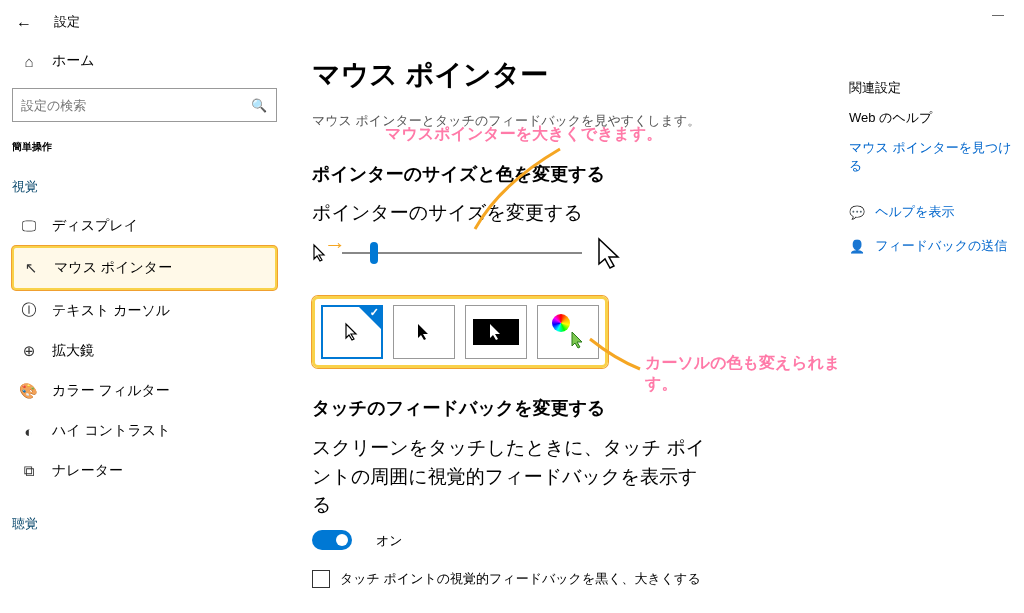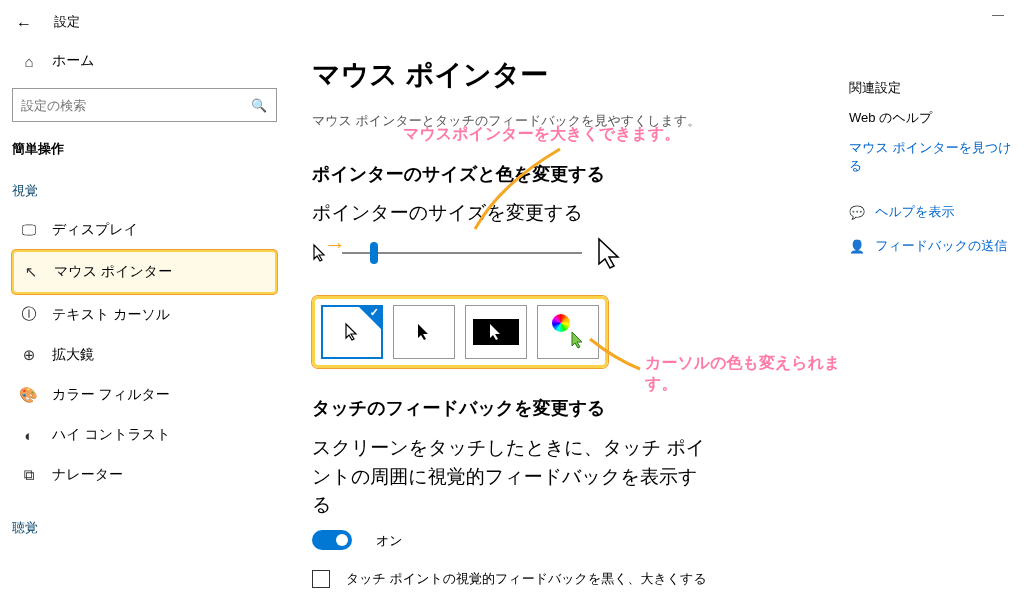--- a/index.html
+++ b/index.html
@@ -7,21 +7,21 @@
 .titlebar { height:44px; display:flex; align-items:center; padding:0 16px; gap:22px; }
 .titlebar .back { font-size:16px; cursor:pointer; }
 .titlebar .title { font-size:13px; }
 .win-ctrl { position:absolute; top:8px; right:20px; display:flex; gap:20px; font-size:12px; color:#555;}
 .container { display:flex; height:calc(100% - 44px); }
 .sidebar { width:290px; padding:0 12px; border-right:1px solid transparent; }
 .home { display:flex; align-items:center; gap:14px; padding:8px 8px; font-size:14px; }
 .search-wrap { margin:10px 0 18px 0; border:1px solid #999; height:34px; display:flex; align-items:center; padding:0 8px; }
 .search-wrap input { border:none; outline:none; flex:1; font-size:13px; background:transparent;}
 .search-icon { font-size:13px; color:#666; }
-.section-head { font-size:13px; font-weight:600; margin:10px 0 18px 0; }
+.section-head { font-size:10px; font-weight:600; margin:10px 0 18px 0; }
 .sub-head { font-size:13px; color:#0c4a6e; margin:24px 0 10px 0; }
 .nav-item { display:flex; align-items:center; gap:14px; padding:11px 8px; font-size:14px; cursor:pointer; border-radius:2px;}
 .nav-item.selected { border:2px solid #f9d24a; background:#fff9e8; border-radius:4px; box-shadow:0 0 0 1px #f0a030;}
 .nav-icon { width:18px; display:inline-flex; justify-content:center; color:#333; font-size:15px;}
 .main { flex:1; padding:12px 30px 0 22px; position:relative; }
 h1 { font-size:28px; font-weight:600; margin-bottom:18px; }
 .desc { font-size:13px; color:#555; margin-bottom:32px;}
 h2 { font-size:18px; font-weight:600; margin:18px 0 14px 0;}
 .slider-label { font-size:19px; margin-bottom:10px;}
 .slider-row { display:flex; align-items:center; gap:14px; margin-bottom:26px;}
@@ -32,21 +32,21 @@
 .opt { width:62px; height:54px; border:1px solid #999; display:flex; align-items:center; justify-content:center; position:relative; cursor:pointer; background:#fff;}
 .opt.selected { border:2px solid #0078d4;}
 .opt.selected::after { content:""; position:absolute; top:0; right:0; border-style:solid; border-width:0 22px 22px 0; border-color:transparent #0078d4 transparent transparent;}
 .opt.selected::before { content:"✓"; position:absolute; top:-1px; right:2px; color:#fff; font-size:11px; z-index:2; font-weight:bold;}
 .opt .inner-bw { width:46px; height:26px; background:#000; display:flex; align-items:center; justify-content:center;}
 .rainbow { width:18px; height:18px; border-radius:50%; background:conic-gradient(red,orange,yellow,lime,cyan,blue,magenta,red); position:absolute; top:8px; left:14px;}
 .toggle-row { display:flex; align-items:flex-end; gap:24px; }
 .toggle { width:40px; height:20px; border-radius:10px; background:#0078d4; position:relative;}
 .toggle::after { content:""; width:12px; height:12px; background:#fff; border-radius:50%; position:absolute; top:4px; right:4px;}
 .toggle-label { font-size:13px;}
-.check-row { display:flex; align-items:center; gap:16px; margin-top:20px; font-size:13px;}
+.check-row { display:flex; align-items:center; gap:10px; margin-top:20px; font-size:13px;}
 .checkbox { width:18px; height:18px; border:1px solid #333;}
 .rightcol { width:175px; padding:35px 8px 0 0; font-size:13px;}
 .rightcol .rh { font-weight:400; font-size:13px; margin-bottom:12px;}
 .rightcol .link { color:#0066cc; margin-bottom:28px; cursor:pointer; display:block;}
 .rightcol .help-item { display:flex; gap:10px; align-items:center; margin-bottom:16px; cursor:pointer;}
 .rightcol .help-item span:last-child { color:#0066cc;}
 .annot { position:absolute; color:#ff7aa8; font-weight:700; font-size:16px;}
 .arrow-annot { position:absolute; font-size:22px; color:#f5a623; font-weight:bold;}
 svg.line-annot { position:absolute; pointer-events:none;}
 </style>
@@ -159,21 +159,21 @@
     <div class="slider-label" style="max-width:400px;line-height:1.5;">スクリーンをタッチしたときに、タッチ ポイントの周囲に視覚的フィードバックを表示する</div>
     <div class="toggle-row">
       <div class="toggle"></div>
       <span class="toggle-label">オン</span>
     </div>
     <div class="check-row">
       <div class="checkbox"></div>
       <span>タッチ ポイントの視覚的フィードバックを黒く、大きくする</span>
     </div>
 
-    <div class="annot" style="top:80px;left:95px;margin-left:18px;">マウスポインターを大きくできます。</div>
+    <div class="annot" style="top:80px;left:95px;">マウスポインターを大きくできます。</div>
     <svg class="line-annot" style="top:100px;left:180px;" width="120" height="90">
       <path d="M90 5 Q 30 40 5 85" stroke="#f5a623" stroke-width="3" fill="none"></path>
     </svg>
     <span class="arrow-annot" style="top:185px;left:34px;">→</span>
     <svg class="line-annot" style="top:290px;left:295px;" width="60" height="40">
       <path d="M5 5 Q 30 25 55 35" stroke="#f5a623" stroke-width="3" fill="none"></path>
     </svg>
     <div class="annot" style="top:309px;left:355px;">カーソルの色も変えられます。</div>
   </div>
 

